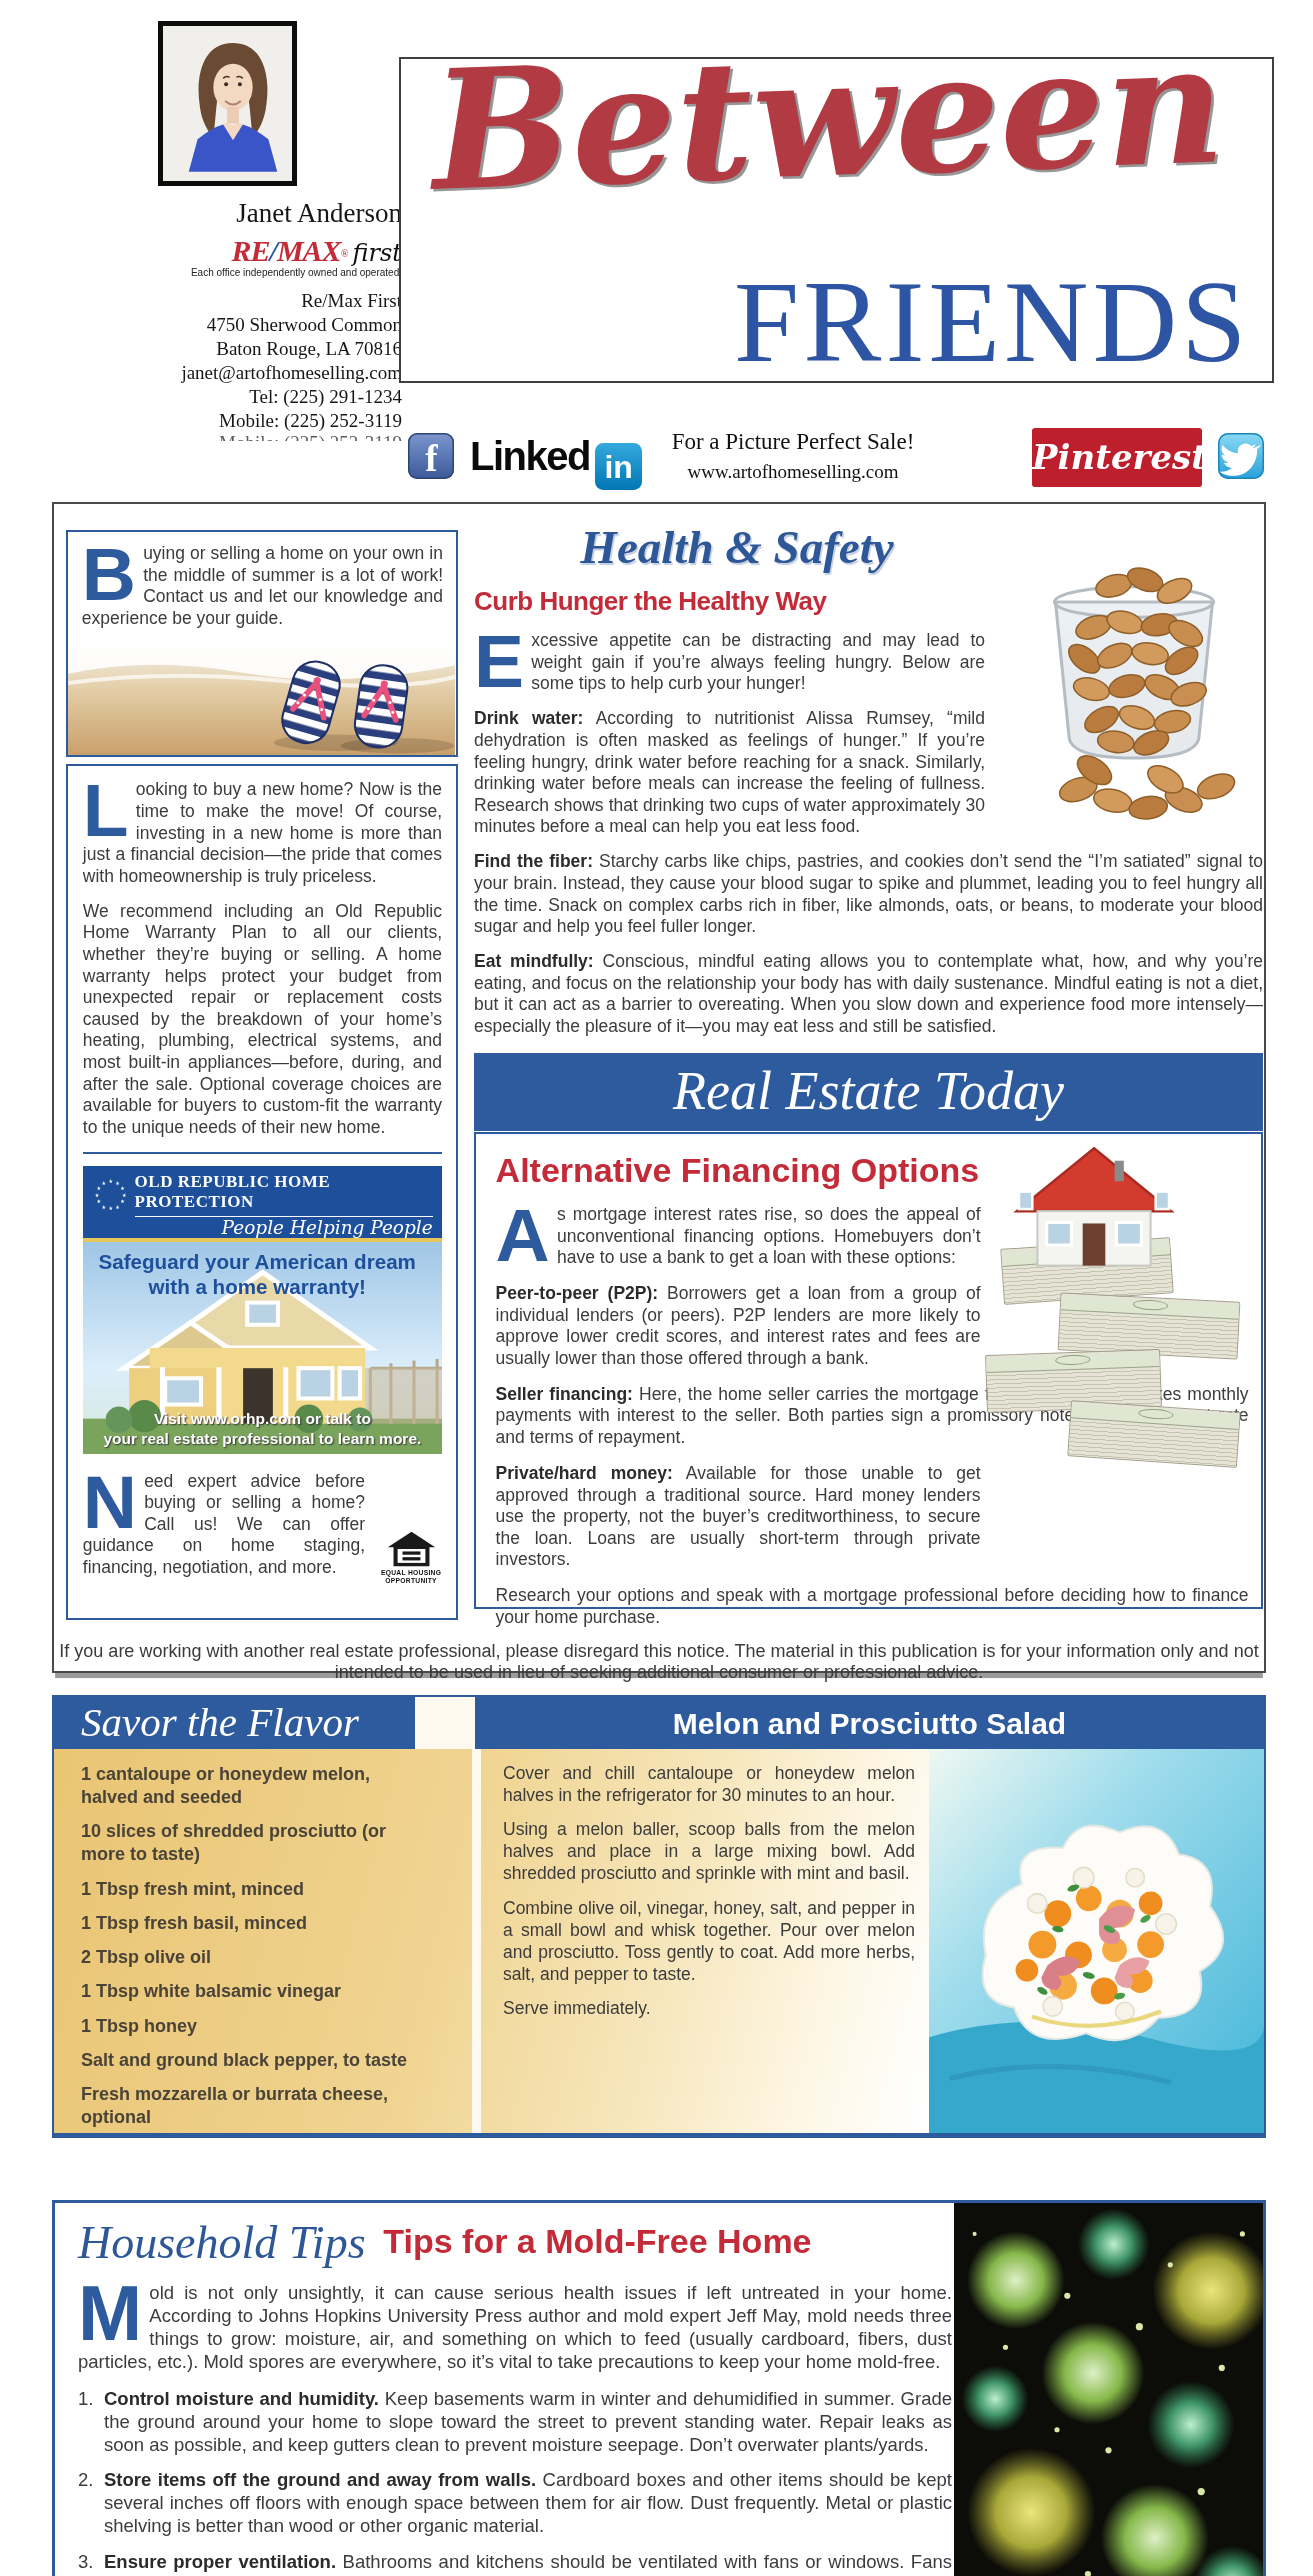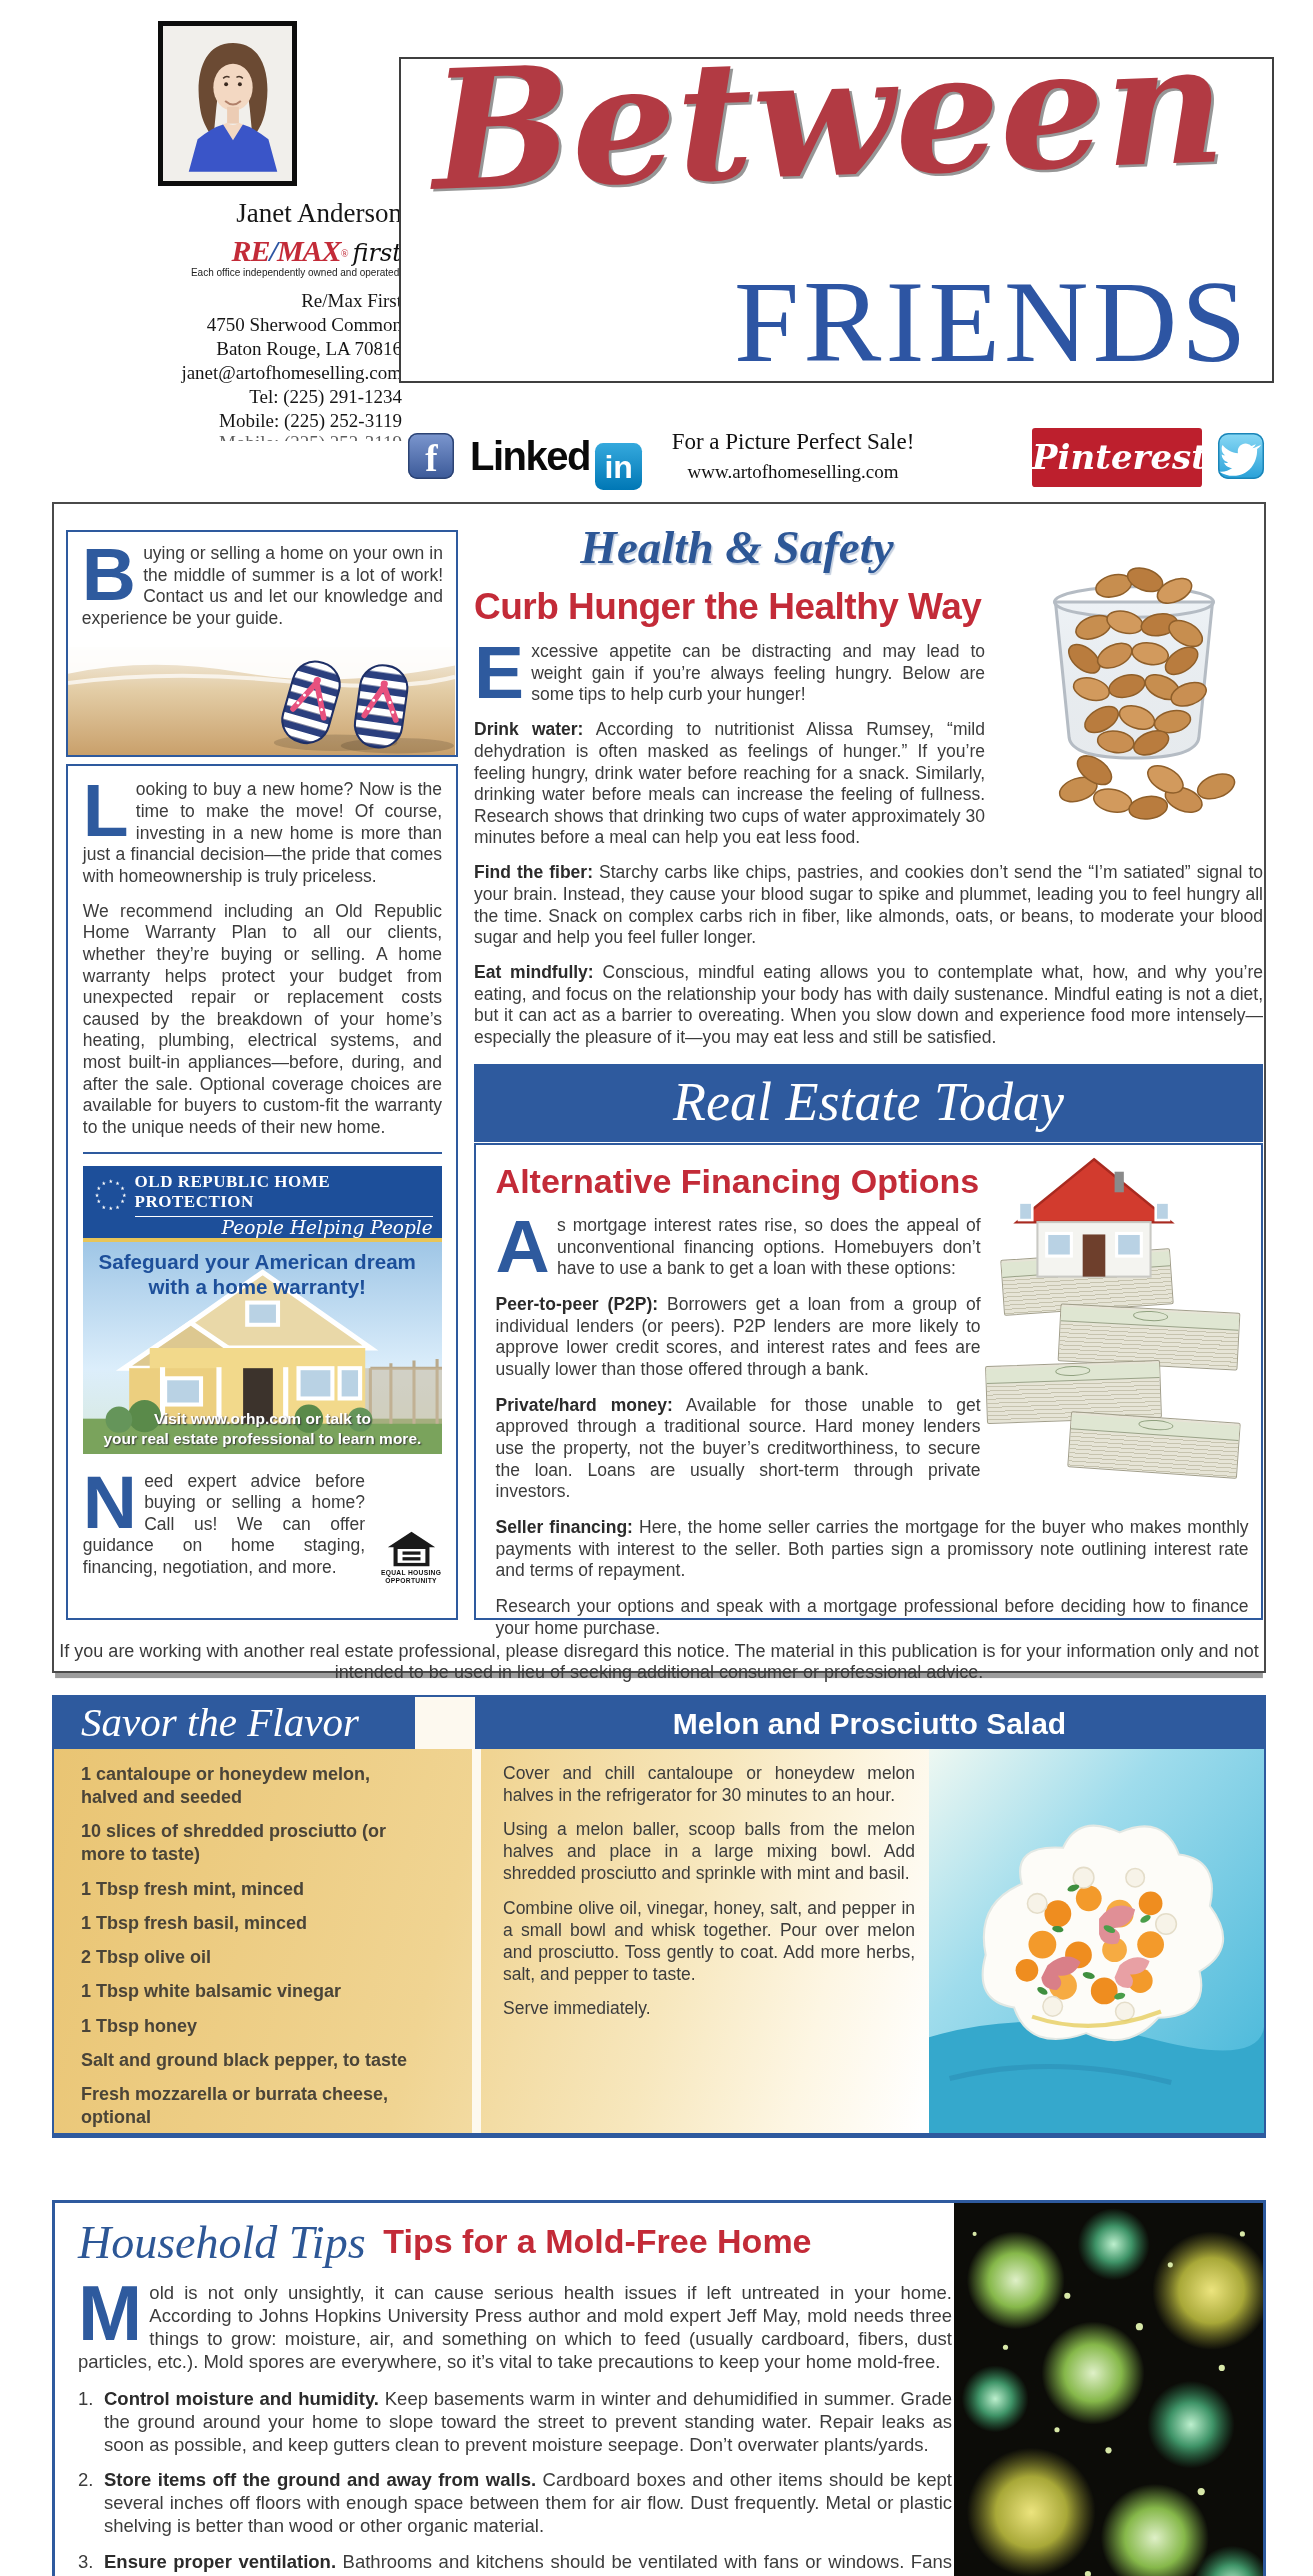--- a/index.html
+++ b/index.html
@@ -78,21 +78,21 @@
           font-size:15.5px;line-height:20px;text-shadow:1px 1px 1.5px #333;z-index:3;}
   .advice-wrap{position:relative;}
   .eho{position:absolute;right:-3.1px;bottom:-6.2px;width:68px;text-align:center;color:#111;background:#fff;}
   .eho-text{font-size:6.7px;font-weight:bold;line-height:7.7px;letter-spacing:0.3px;}
 
   
   .right-col{position:absolute;left:420px;top:0;width:789px;height:100%;}
   .almonds{position:absolute;right:0;top:21.6px;width:258px;height:304px;z-index:1;}
   .hs-title{margin:15.5px 0 0;width:526px;text-align:center;font-family:"Liberation Serif",serif;
             font-style:italic;font-weight:bold;font-size:47px;color:#2d5796;text-shadow:1.5px 1.5px 1px #c3cede;}
-  .hs-sub{margin-top:12.4px;font-size:37px;font-weight:bold;color:#c32b38;letter-spacing:-0.5px;}
+  .hs-sub{margin-top:12.4px;font-size:26px;font-weight:bold;color:#c32b38;letter-spacing:-0.5px;}
   .right-col p.body-txt{margin:13.4px 0 0;}
   .narrow{padding-right:278px;}
   .re-banner{margin-top:15.5px;height:78px;background:#2e5a9e;color:#fff;text-align:center;
              font-family:"Liberation Serif",serif;font-style:italic;font-size:54px;line-height:77px;}
   .fin-box{position:relative;margin-top:1px;border:2.1px solid #2e5a9e;height:477px;box-sizing:border-box;
            padding:12.4px 12.4px 0 19.6px;}
   .fin-title{font-size:34px;font-weight:bold;color:#c32b38;margin:4.1px 0 0;}
   .fin-box p.body-txt{margin:14.4px 0 0;}
   .fin-box .narrow{padding-right:268px;}
   .money{position:absolute;right:6.2px;top:11.3px;width:289px;height:330px;z-index:1;}
@@ -397,22 +397,22 @@
             <rect x="188" y="152" width="44" height="82" fill="#6e3f2c"></rect>
             <rect x="118" y="150" width="48" height="44" fill="#b9d2e4" stroke="#fff" stroke-width="6"></rect>
             <rect x="254" y="150" width="48" height="44" fill="#b9d2e4" stroke="#fff" stroke-width="6"></rect>
             <rect x="330" y="90" width="26" height="34" fill="#b9d2e4" stroke="#fff" stroke-width="5"></rect>
             <rect x="64" y="90" width="26" height="34" fill="#b9d2e4" stroke="#fff" stroke-width="5"></rect>
           </svg>
         </div>
         <div class="fin-title">Alternative Financing Options</div>
         <p class="body-txt narrow"><span class="dropcap">A</span><span>s mortgage interest rates rise, so does the appeal of unconventional financing options. Homebuyers don’t have to use a bank to get a loan with these options:</span></p>
         <p class="body-txt narrow"><b class="lead">Peer-to-peer (P2P):</b> <span>Borrowers get a loan from a group of individual lenders (or peers). P2P lenders are more likely to approve lower credit scores, and interest rates and fees are usually lower than those offered through a bank.</span></p>
+        <p class="body-txt"><b class="lead">Seller financing:</b> <span>Here, the home seller carries the mortgage for the buyer who makes monthly payments with interest to the seller. Both parties sign a promissory note outlining interest rate and terms of repayment.</span></p>
         <p class="body-txt narrow"><b class="lead">Private/hard money:</b> <span>Available for those unable to get approved through a traditional source. Hard money lenders use the property, not the buyer’s creditworthiness, to secure the loan. Loans are usually short-term through private investors.</span></p>
-        <p class="body-txt"><b class="lead">Seller financing:</b> <span>Here, the home seller carries the mortgage for the buyer who makes monthly payments with interest to the seller. Both parties sign a promissory note outlining interest rate and terms of repayment.</span></p>
         <p class="body-txt">Research your options and speak with a mortgage professional before deciding how to finance your home purchase.</p>
       </div>
     </div>
 
     <div class="mid-disclaimer">If you are working with another real estate professional, please disregard this notice. The material in this publication is for your information only and not intended to be used in lieu of seeking additional consumer or professional advice.</div>
   </div>
 
   <div class="recipe">
     <div class="rh-left">Savor the Flavor</div>
     <div class="rh-gap"></div>

